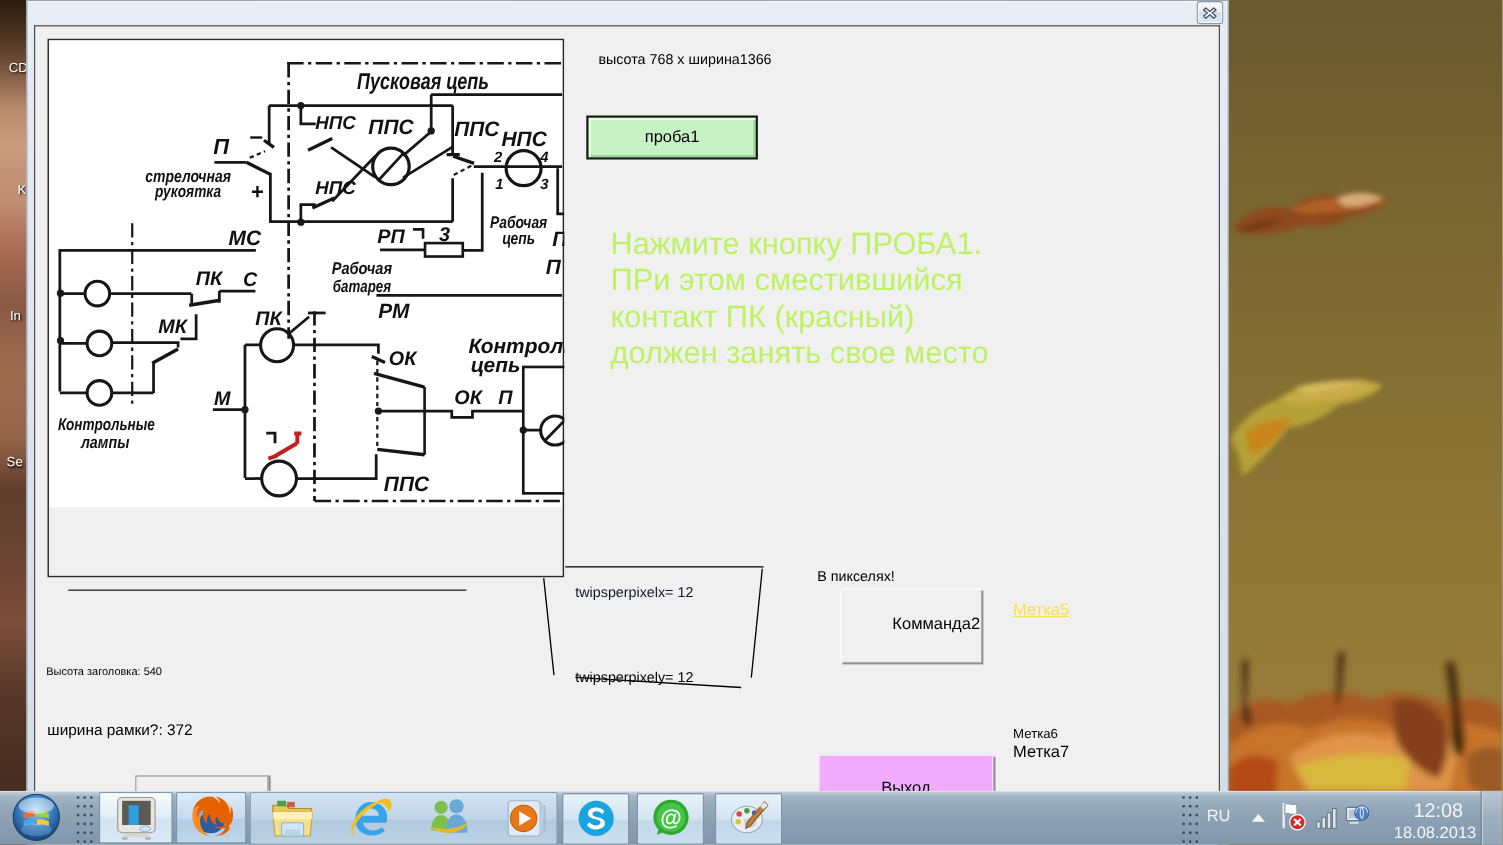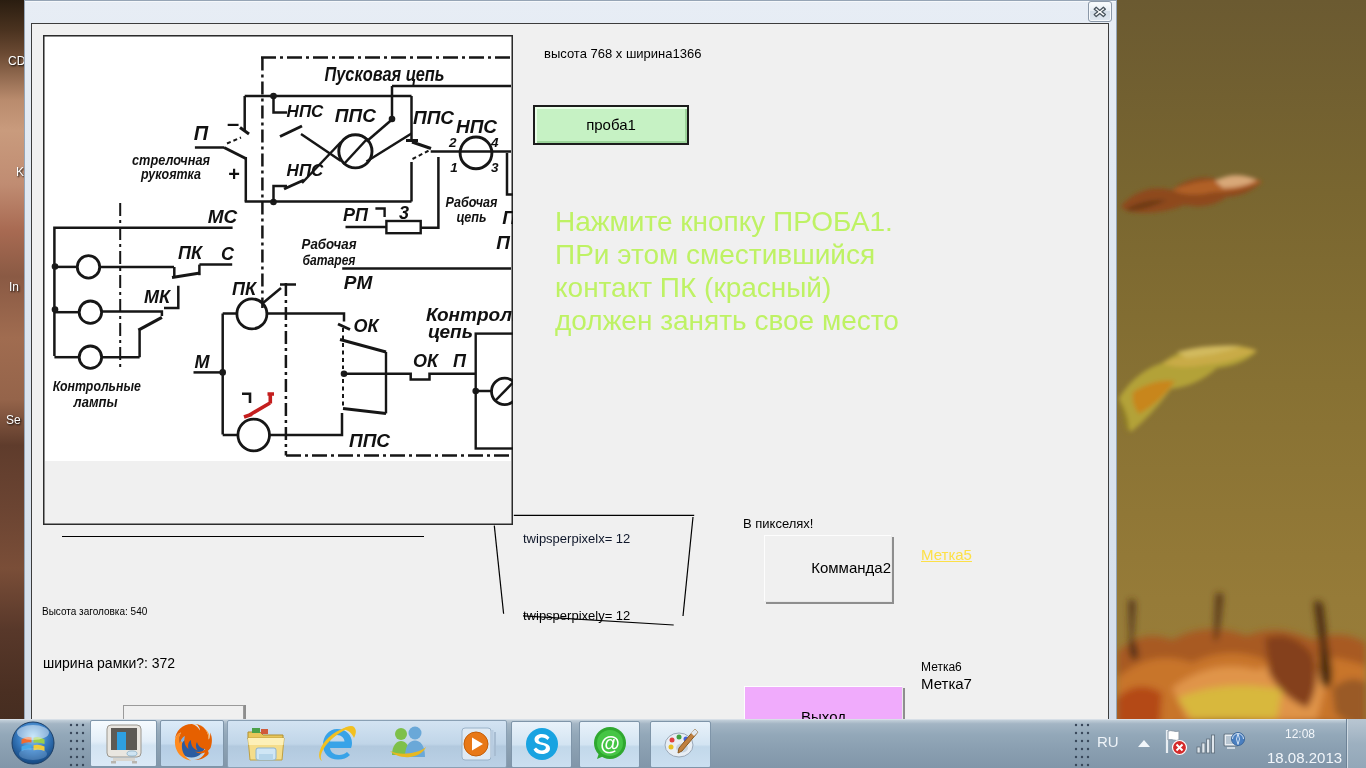--- a/index.html
+++ b/index.html
@@ -456,18 +456,18 @@
   </g>
 </svg>
 
 <svg class="abs" style="left:1223px;top:730px;" width="22" height="26" viewBox="0 0 22 26">
   <rect x="1" y="4" width="14" height="12" rx="1" fill="#e9eef3" stroke="#6b7a88" stroke-width="1.2"></rect>
   <rect x="3" y="6" width="10" height="8" fill="#b8c6d2"></rect>
   <rect x="4" y="17" width="8" height="2" fill="#cfd9e2"></rect>
   <circle cx="15" cy="9" r="6.5" fill="#4a7fc0" stroke="#2c5a94" stroke-width="0.8"></circle>
   <path d="M9.5,9 A5.5,5.5 0 0 1 20.5,9 M15,3.5 Q18,9 15,14.5 M15,3.5 Q12,9 15,14.5" stroke="#cfe0f2" stroke-width="1" fill="none"></path>
 </svg>
-<div class="abs" style="left:1285px;top:727px;font-size:12px;color:#f2f6fa;">12:08</div>
+<div class="abs" style="left:1285px;top:727px;font-size:18px;color:#f2f6fa;">12:08</div>
 <div class="abs" style="left:1267px;top:749px;font-size:15px;color:#f2f6fa;text-align:right;">18.08.2013</div>
 
 <div class="abs" style="left:1346px;top:719px;width:20px;height:49px;
   background:linear-gradient(180deg,#b9c6d2 0%,#9db0c0 50%,#93a7b8 100%);
   border-left:1px solid #6d8296;box-shadow:inset 1px 0 0 #cfdae3;box-sizing:border-box;"></div>
 
 </body></html>

